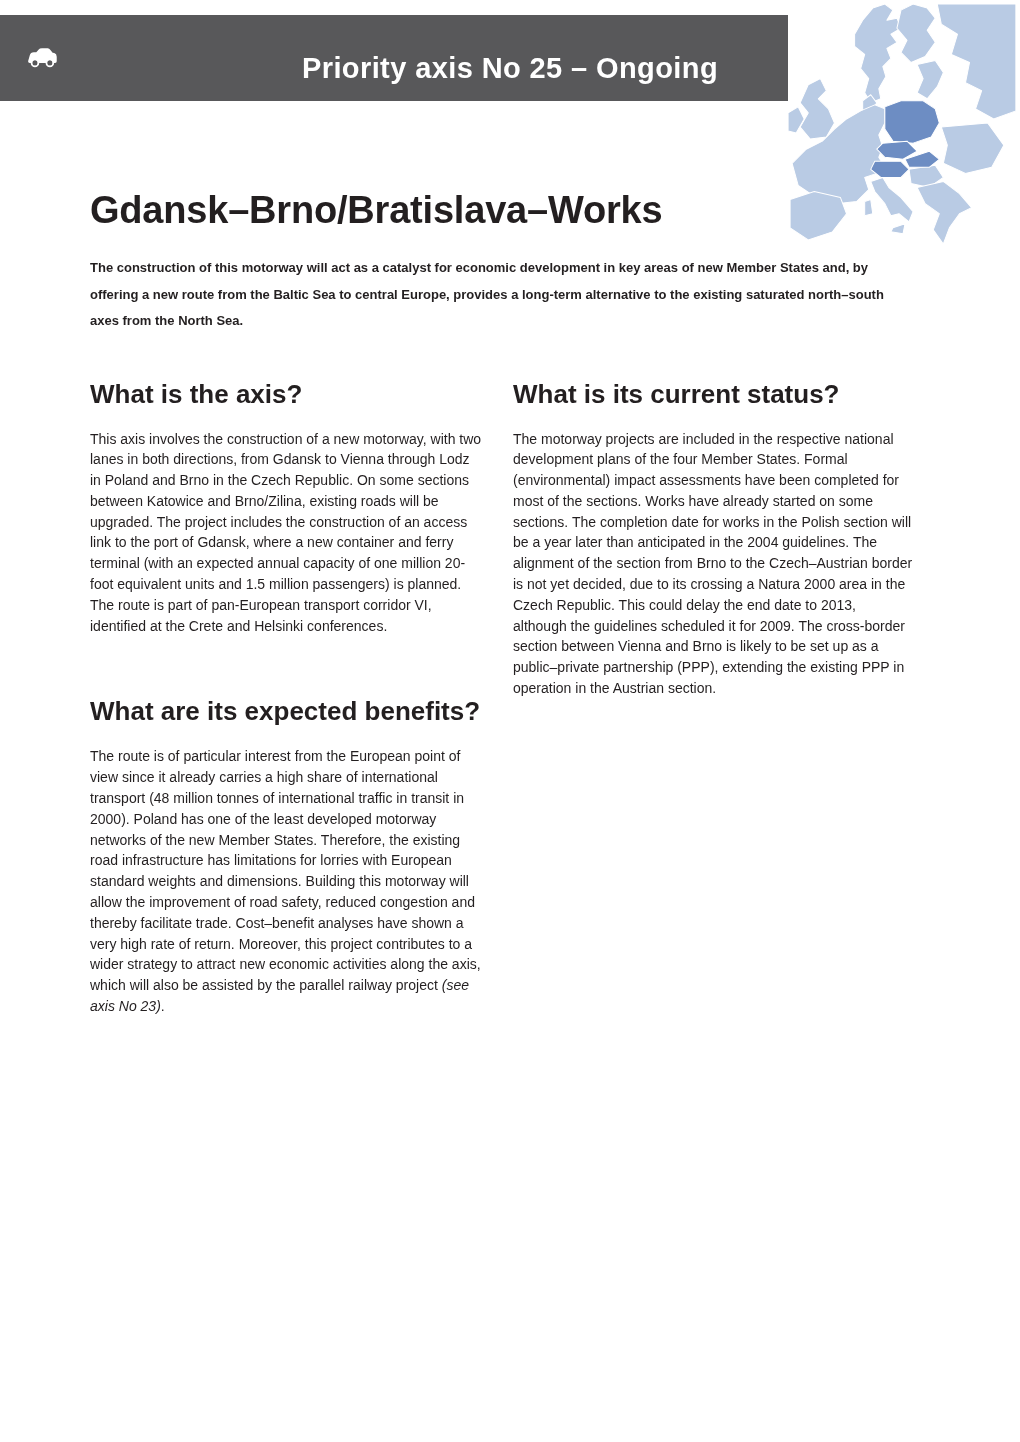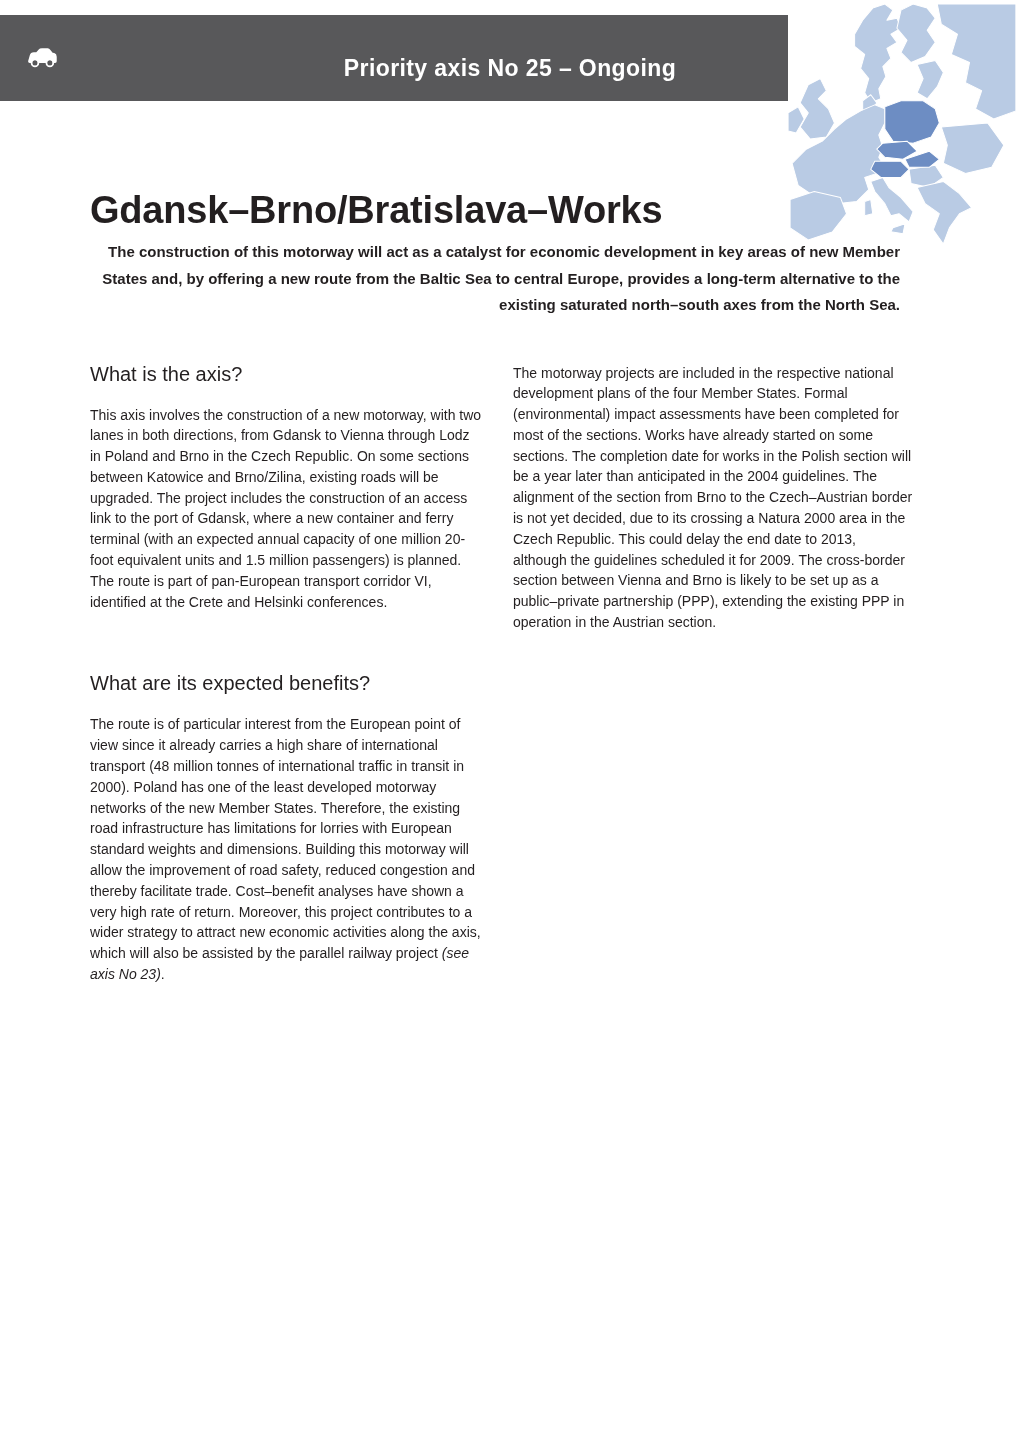--- a/index.html
+++ b/index.html
@@ -31,21 +31,21 @@
   .header-title {
     position: absolute;
     left: 0;
     top: 0;
     width: 1020px;
     height: 106px;
     display: flex;
     align-items: center;
     justify-content: center;
     color: var(--header-text, #fff);
-    font-size: 23px;
+    font-size: 29px;
     font-weight: bold;
     letter-spacing: 0.4px;
   }
   .car-icon-wrap {
     position: absolute;
     left: 24px;
     top: 28px;
     width: 36px;
     height: 30px;
   }
@@ -78,37 +78,36 @@
     width: 840px;
     z-index: 3;
   }
   .page-title {
     font-size: 38px;
     line-height: 45px;
     font-weight: bold;
     letter-spacing: -0.2px;
   }
   .lead {
-    margin-top: 6px;
+    margin-top: 22px;
     width: 810px;
-    font-size: 15px;
+    font-size: 13px;
     line-height: 26.5px;
     font-weight: bold;
-    text-align: right;
   }
   .columns {
     display: flex;
     gap: 31px;
     margin-top: 44px;
   }
   .col-left  { width: 392px; }
   .col-right { width: 400px; }
   .section-heading {
-    font-size: 20px;
-    font-weight: normal;
+    font-size: 26px;
+    font-weight: bold;
     margin-bottom: 19px;
   }
   .benefits-block { margin-top: 60px; }
   .body-text {
     font-size: 14px;
     line-height: 20.8px;
   }
   .italic { font-style: italic; }
 </style>
 </head>
@@ -188,17 +187,18 @@
         <h2 class="section-heading">What is the axis?</h2>
         <p class="body-text">This axis involves the construction of a new motorway, with two lanes in both directions, from Gdansk to Vienna through Lodz in Poland and Brno in the Czech Republic. On some sections between Katowice and Brno/Zilina, existing roads will be upgraded. The project includes the construction of an access link to the port of Gdansk, where a new container and ferry terminal (with an expected annual capacity of one million 20-foot equivalent units and 1.5 million passengers) is planned. The route is part of pan-European transport corridor VI, identified at the Crete and Helsinki conferences.</p>
       </div>
       <div class="benefits-block">
         <h2 class="section-heading">What are its expected benefits?</h2>
         <p class="body-text"><span>The route is of particular interest from the European point of view since it already carries a high share of international transport (48 million tonnes of international traffic in transit in 2000). Poland has one of the least developed motorway networks of the new Member States. Therefore, the existing road infrastructure has limitations for lorries with European standard weights and dimensions. Building this motorway will allow the improvement of road safety, reduced congestion and thereby facilitate trade. Cost–benefit analyses have shown a very high rate of return. Moreover, this project contributes to a wider strategy to attract new economic activities along the axis, which will also be assisted by the parallel railway project </span><span class="italic">(see axis No 23)</span><span>.</span></p>
       </div>
     </div>
     <div class="col-right">
       <div>
+        <h2 class="section-heading">What is its current status?</h2>
         <p class="body-text">The motorway projects are included in the respective national development plans of the four Member States. Formal (environmental) impact assessments have been completed for most of the sections. Works have already started on some sections. The completion date for works in the Polish section will be a year later than anticipated in the 2004 guidelines. The alignment of the section from Brno to the Czech–Austrian border is not yet decided, due to its crossing a Natura 2000 area in the Czech Republic. This could delay the end date to 2013, although the guidelines scheduled it for 2009. The cross-border section between Vienna and Brno is likely to be set up as a public–private partnership (PPP), extending the existing PPP in operation in the Austrian section.</p>
       </div>
     </div>
   </div>
 </div>
 
 </body></html>

